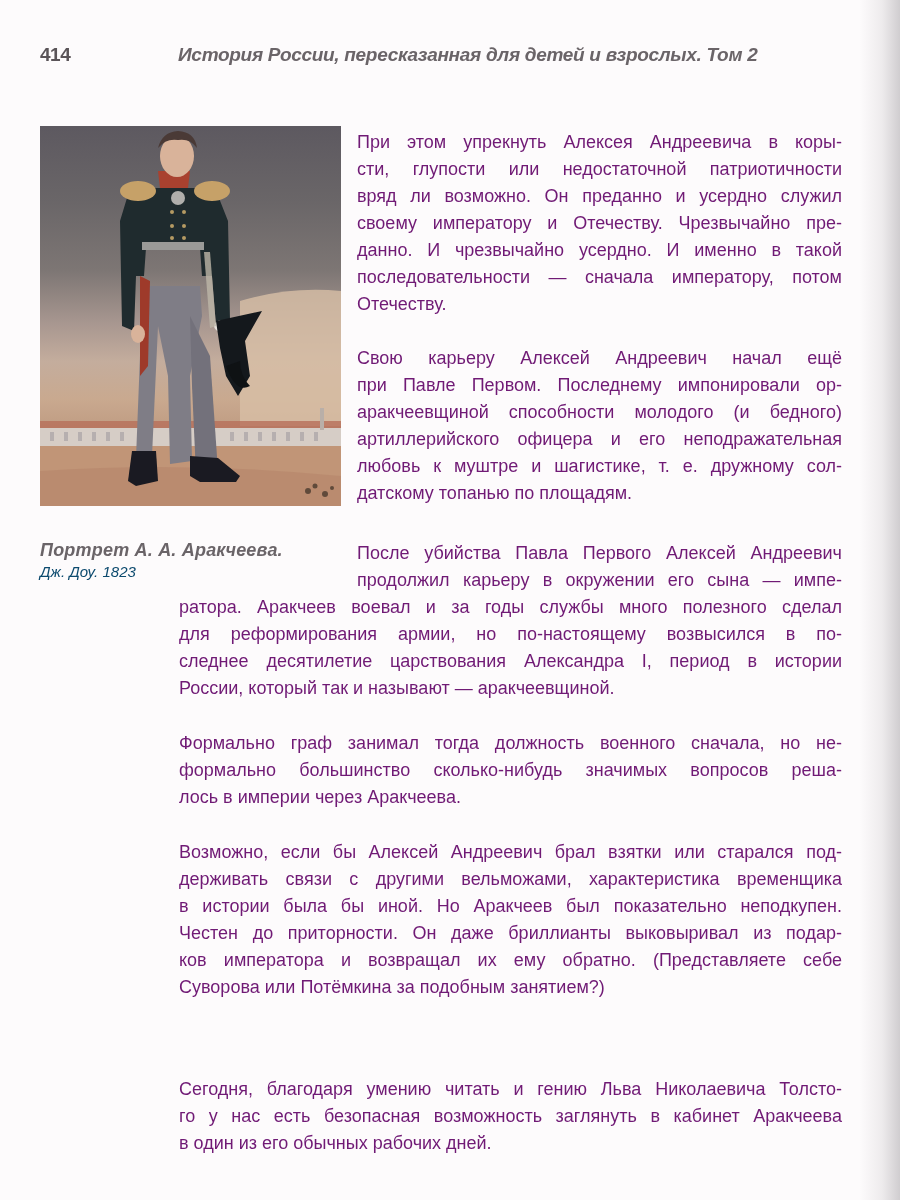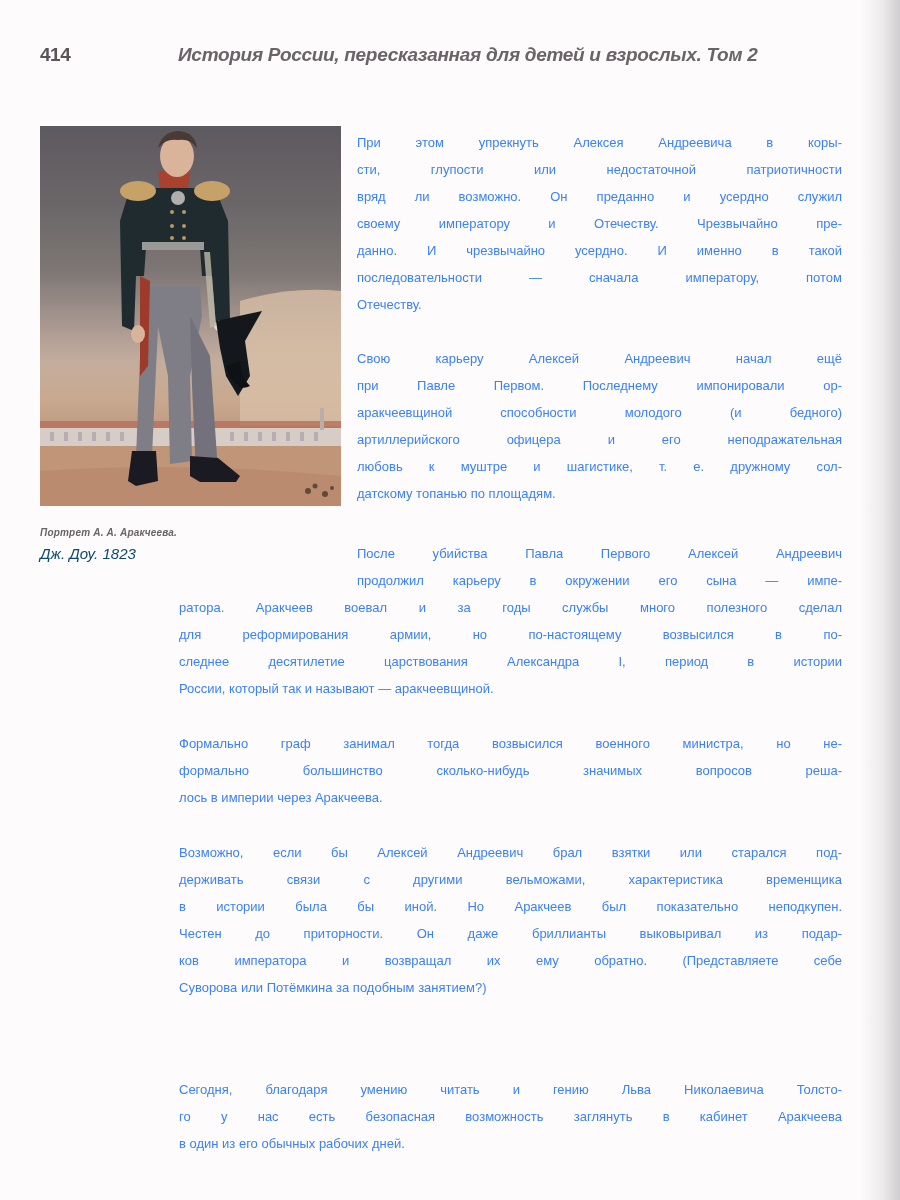--- a/index.html
+++ b/index.html
@@ -62,39 +62,40 @@
         #c9a98f 72%, #bf9b82 80%, #b99377 90%, #b48f72 100%);
     }
     .portrait svg { display: block; }
     .caption {
       position: absolute;
       left: 40px;
       top: 522px;
       width: 300px;
     }
     .caption-title {
-      font-size: 10px;
+      font-size: 18px;
       font-weight: bold;
       font-style: italic;
       color: #6a6468;
       line-height: 21px;
       letter-spacing: 0.2px;
+      margin-top: 18px;
     }
     .caption-credit {
       font-size: 15px;
       font-style: italic;
       color: #0c4a6e;
       line-height: 21px;
     }
     .para {
       position: absolute;
       margin: 0;
-      font-size: 13px;
+      font-size: 18px;
       line-height: 27px;
-      color: #3b82f6;
+      color: #701a75;
     }
     .para .line {
       display: block;
       white-space: nowrap;
       text-align: justify;
       text-align-last: justify;
     }
     .para .line.last {
       text-align-last: left;
     }
@@ -214,21 +215,21 @@
 <p class="para wide" style="top:540px;">
   <span class="line indent-line">После убийства Павла Первого Алексей Андреевич</span>
   <span class="line indent-line">продолжил карьеру в окружении его сына — импе-</span>
   <span class="line">ратора. Аракчеев воевал и за годы службы много полезного сделал</span>
   <span class="line">для реформирования армии, но по-настоящему возвысился в по-</span>
   <span class="line">следнее десятилетие царствования Александра I, период в истории</span>
   <span class="line last">России, который так и называют — аракчеевщиной.</span>
 </p>
 
 <p class="para wide" style="top:730px;">
-  <span class="line">Формально граф занимал тогда возвысился военного министра, но не-</span>
+  <span class="line">Формально граф занимал тогда должность военного сначала, но не-</span>
   <span class="line">формально большинство сколько-нибудь значимых вопросов реша-</span>
   <span class="line last">лось в империи через Аракчеева.</span>
 </p>
 
 <p class="para wide" style="top:839px;">
   <span class="line">Возможно, если бы Алексей Андреевич брал взятки или старался под-</span>
   <span class="line">держивать связи с другими вельможами, характеристика временщика</span>
   <span class="line">в истории была бы иной. Но Аракчеев был показательно неподкупен.</span>
   <span class="line">Честен до приторности. Он даже бриллианты выковыривал из подар-</span>
   <span class="line">ков императора и возвращал их ему обратно. (Представляете себе</span>

